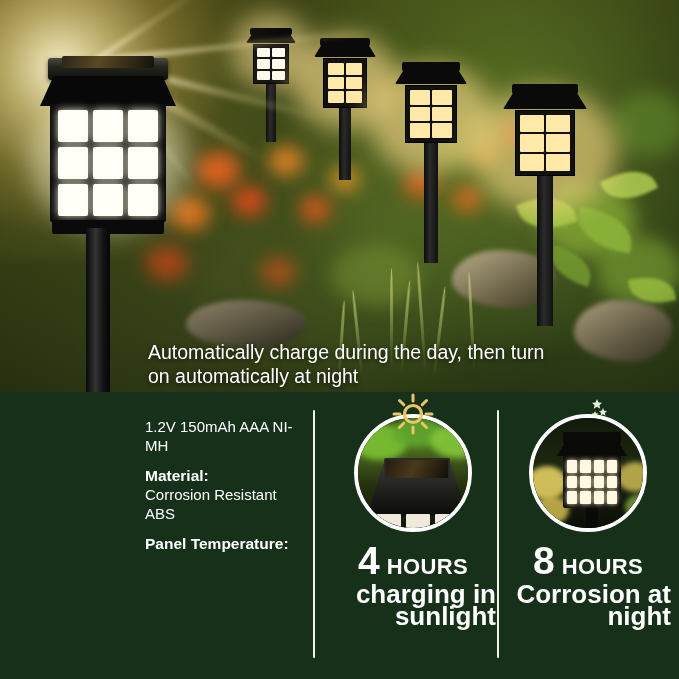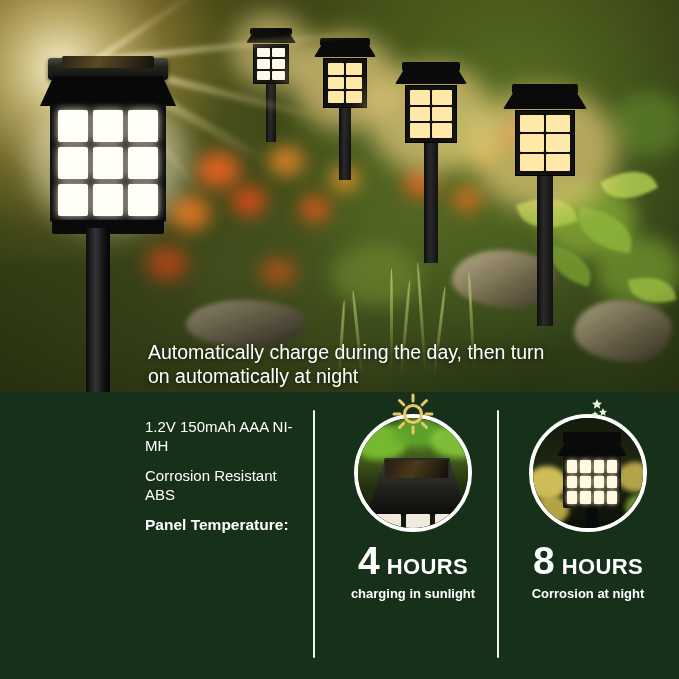--- a/index.html
+++ b/index.html
@@ -124,21 +124,21 @@
   .badge-ring{
     position:absolute;inset:0;border-radius:50%;border:4px solid #fff;overflow:hidden;
     box-sizing:border-box;
   }
   .badge-img{position:absolute;inset:0;}
   .icon-top{position:absolute;left:50%;top:-22px;transform:translateX(-50%);z-index:3;}
 
   .hours-row{margin-top:9px;display:flex;align-items:baseline;justify-content:center;gap:7px;}
   .hours-num{font-size:39px;font-weight:bold;line-height:1;}
   .hours-word{font-size:22px;font-weight:bold;letter-spacing:.4px;}
-  .hours-desc{font-size:13px;font-weight:bold;line-height:22px;margin-top:3px;}
+  .hours-desc{font-size:26px;font-weight:bold;line-height:22px;margin-top:3px;text-align:right;}
 
   
   .sp-scene{position:absolute;inset:0;background:linear-gradient(180deg,#2f4a16 0%,#49651c 30%,#24300f 62%,#10150a 100%);}
   .sp-bush{position:absolute;border-radius:50%;filter:blur(3px);}
   .sp-cap{
     position:absolute;left:9px;top:46px;width:100px;height:52px;
     background:linear-gradient(180deg,#3a3a36,#1d1d19 55%,#0c0c0a);
     clip-path:polygon(16% 0,84% 0,100% 100%,0 100%);
   }
   .sp-glass{
@@ -312,20 +312,21 @@
     <div class="divider" style="left:313px;top:18px;height:248px;"></div>
     <div class="divider" style="left:497px;top:18px;height:248px;"></div>
 
     <div class="specs">
       <div class="spec">
       </div>
       <div class="spec">
         <div class="spec-value">1.2V 150mAh AAA NI-MH</div>
       </div>
       <div class="spec">
+        <div class="spec-label">Material:</div>
         <div class="spec-value">Corrosion Resistant ABS</div>
       </div>
       <div class="spec">
         <div class="spec-label">Panel Temperature:</div>
       </div>
     </div>
 
     <div class="feature" id="feature-charging">
       <div class="badge">
         <span class="icon-top">

